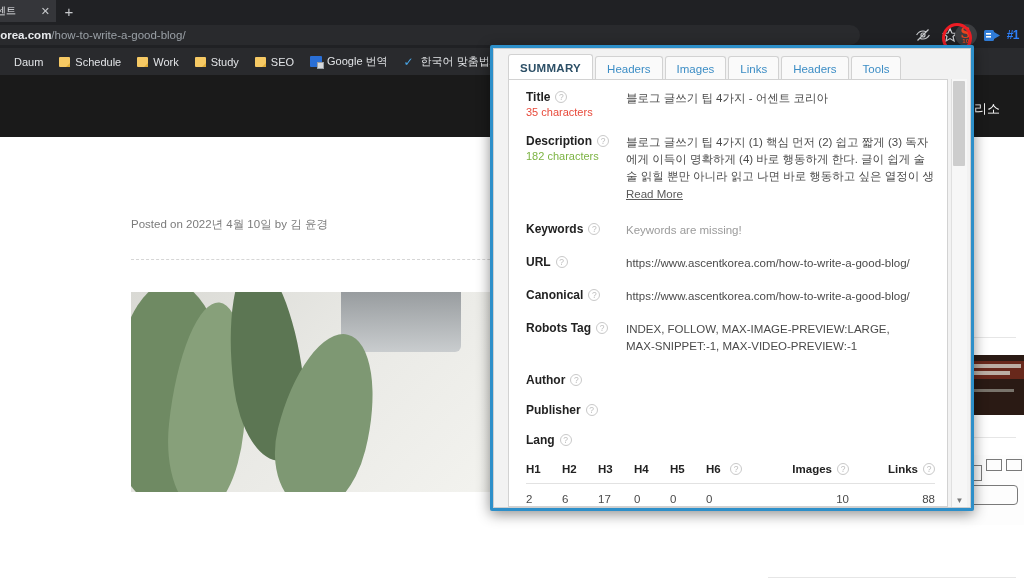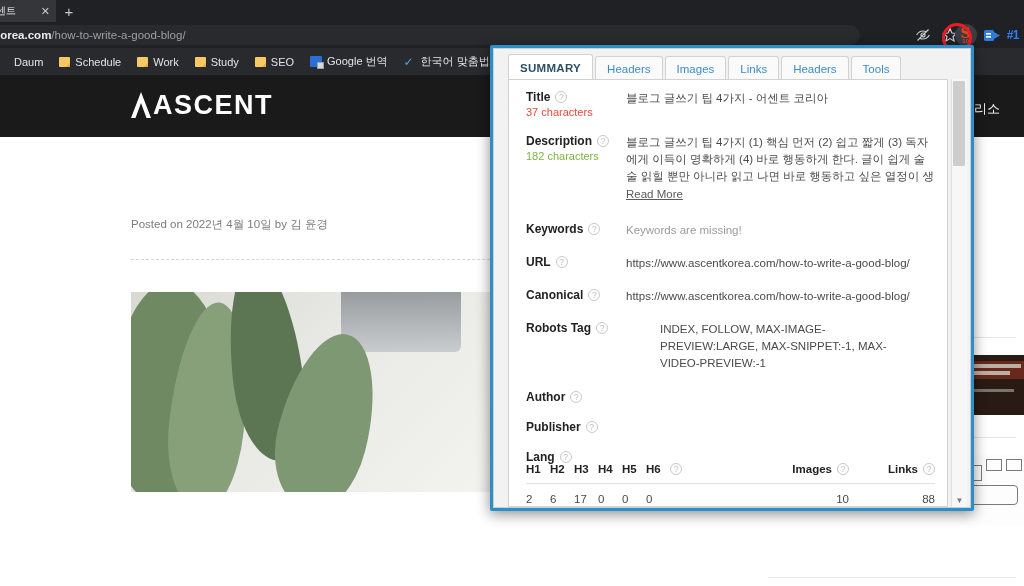--- a/index.html
+++ b/index.html
@@ -103,43 +103,35 @@
   .rval{flex:1;padding-top:10px;padding-right:12px;font-size:11.5px;color:#4a4a4a;line-height:17px;}
   .rval.grey{color:#9b9b9b;}
   .q{width:12px;height:12px;border-radius:50%;border:1px solid #c9c9c9;color:#bdbdbd;
      font-size:8.5px;line-height:11px;text-align:center;display:inline-block;font-weight:normal;
      flex:none;box-sizing:border-box;}
   .readmore{color:#5a5a5a;font-size:11.5px;text-decoration:underline;display:inline-block;margin-top:1px;}
   #hdr-table{position:absolute;left:17px;right:12px;top:383px;}
   #hdr-head{display:flex;font-size:11.5px;font-weight:bold;color:#222;padding-bottom:8px;
             border-bottom:1px solid #e2e2e2;align-items:center;}
   #hdr-vals{display:flex;font-size:11.5px;color:#4a4a4a;padding-top:9px;align-items:center;}
-  .hcell{width:24px;flex:none;}
+  .hcell{width:36px;flex:none;}
   .hspace{flex:1;}
   .hwide{width:86px;flex:none;text-align:right;display:flex;justify-content:flex-end;align-items:center;gap:5px;}
   .hwide.val{display:block;}
   #pscroll{position:absolute;right:3px;top:30px;width:15px;bottom:0;background:#f7f7f7;
            border-left:1px solid #e0e0e0;}
   #pthumb{position:absolute;left:1px;top:2px;width:12px;height:85px;background:#cdcdcd;border-radius:1px;}
   #pdown{position:absolute;left:0;right:0;bottom:2px;text-align:center;color:#7a7a7a;font-size:8px;}
 </style>
 </head>
 <body>
 
 <div id="page">
 
   <div id="site-header">
-    <div id="logo">
-      <span class="peak">
-        <svg width="22" height="26" viewBox="0 0 22 26">
-            <polygon points="11,0 21,26 16.5,26 11,11 5.5,26 1,26" fill="#ffffff"></polygon>
-          </svg>
-      </span>
-      <span class="wordmark">ASCENT</span>
-    </div>
     <div id="site-nav">
       <span>서비스</span>
       <span>리소</span>
     </div>
   </div>
 
   <div id="article">
     <div id="post-meta">Posted on 2022년 4월 10일 by 김 윤경</div>
     <div id="divider"></div>
     <div id="hero">
@@ -186,21 +178,21 @@
     </div>
 
     <div id="panel">
 
       <div class="row">
         <div class="rlabel">
           <div class="lab">
               <span>Title</span>
               <span class="q">?</span>
             </div>
-          <div class="count c-red">37 characters</div>
+          <div class="count c-red">35 characters</div>
         </div>
         <div class="rval">블로그 글쓰기 팁 4가지 - 어센트 코리아</div>
       </div>
 
       <div class="row" style="margin-top:6px;">
         <div class="rlabel">
           <div class="lab">
               <span>Description</span>
               <span class="q">?</span>
             </div>
@@ -235,21 +227,21 @@
       <div class="row" style="margin-top:6px;">
         <div class="rlabel">
           <div class="lab">
               <span>Canonical</span>
               <span class="q">?</span>
             </div>
         </div>
         <div class="rval">https://www.ascentkorea.com/how-to-write-a-good-blog/</div>
       </div>
 
-      <div class="row" style="margin-top:6px;gap:34px;">
+      <div class="row" style="margin-top:6px;">
         <div class="rlabel">
           <div class="lab">
               <span>Robots Tag</span>
               <span class="q">?</span>
             </div>
         </div>
         <div class="rval" style="padding-right:40px;">INDEX, FOLLOW, MAX-IMAGE-PREVIEW:LARGE, MAX-SNIPPET:-1, MAX-VIDEO-PREVIEW:-1</div>
       </div>
 
       <div class="row" style="margin-top:8px;">

